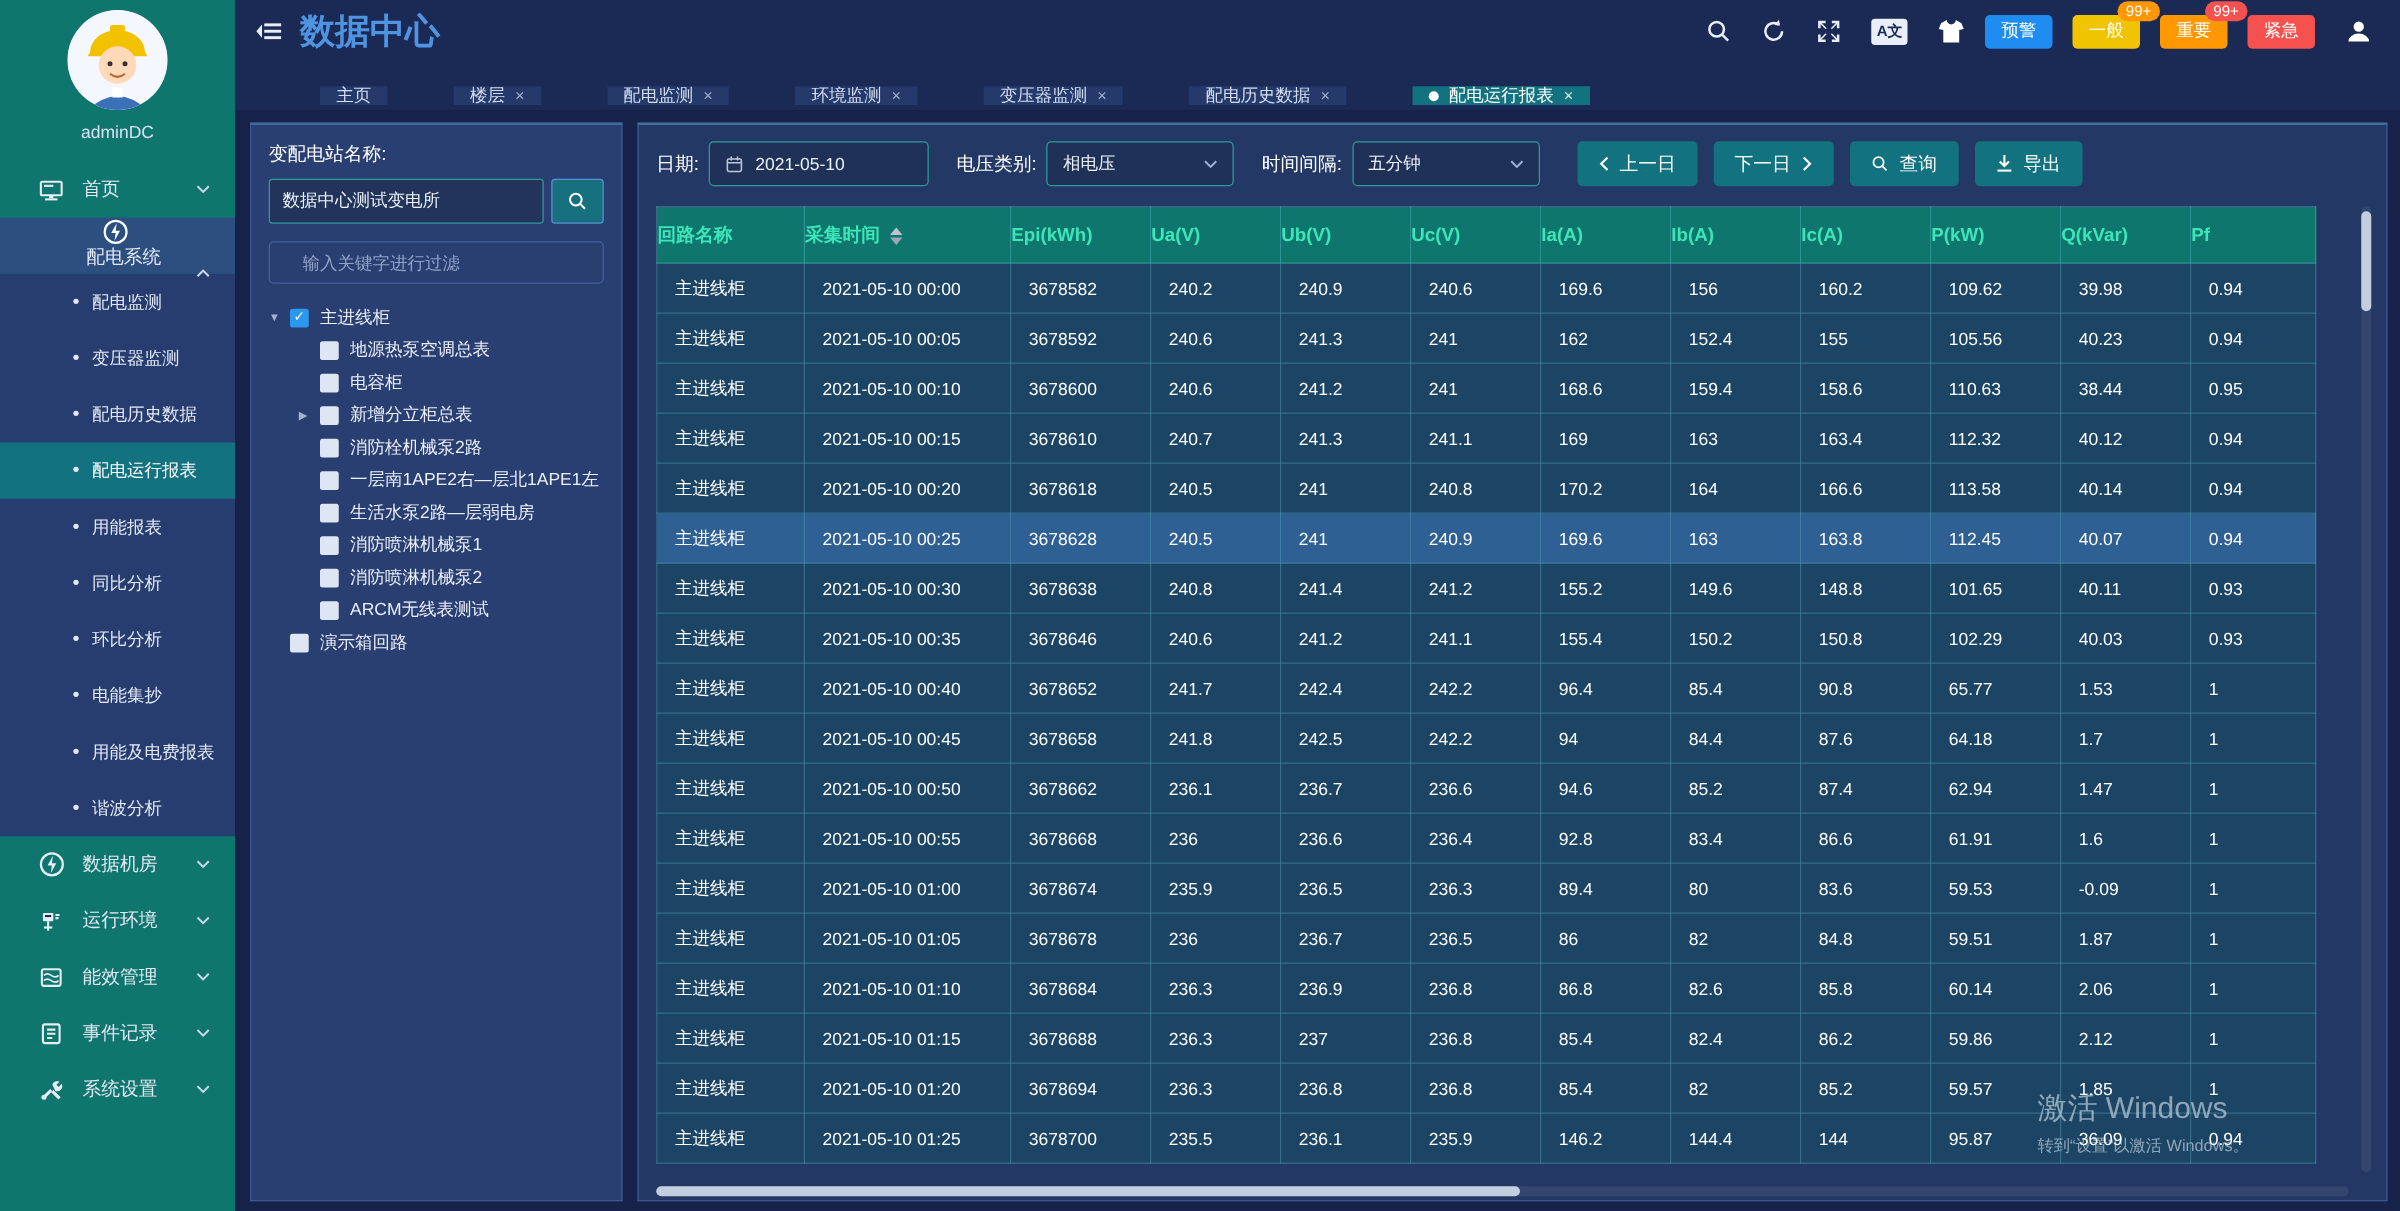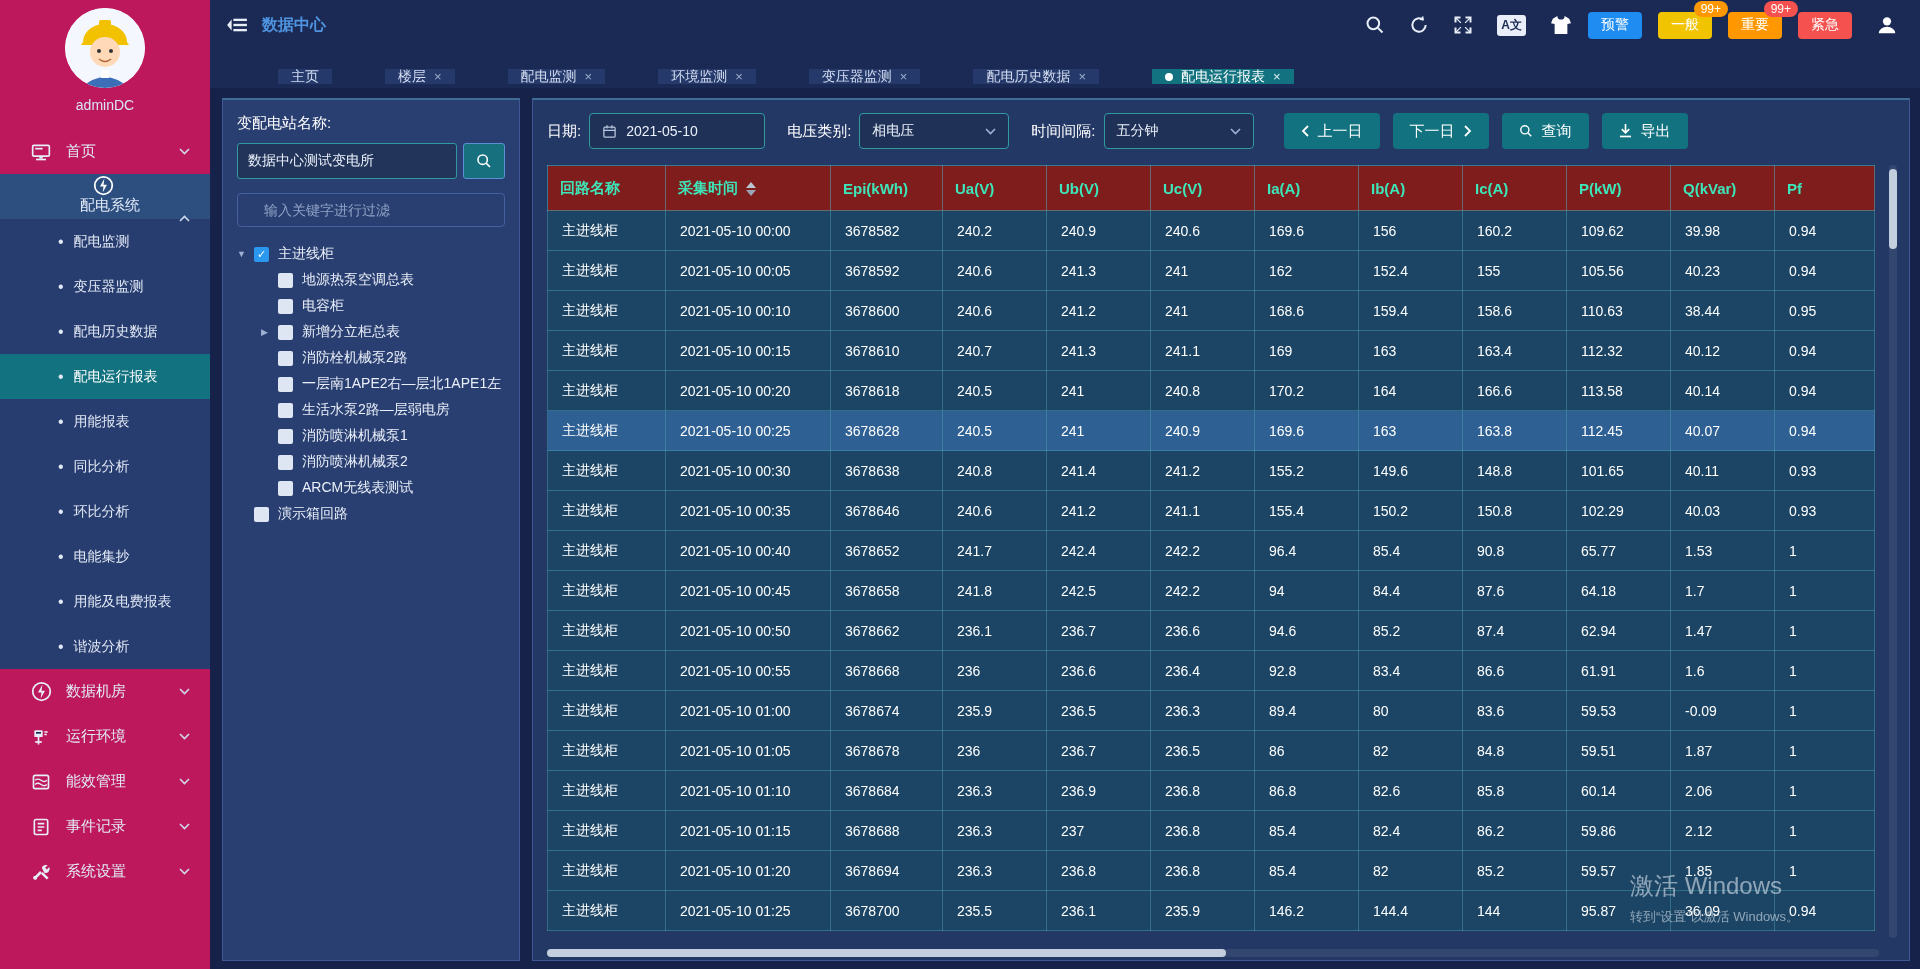--- a/index.html
+++ b/index.html
@@ -1,37 +1,37 @@
 <!DOCTYPE html>
 <html><head>
 <meta charset="utf-8">
 <style>
   *{box-sizing:border-box;margin:0;padding:0;}
   html,body{width:1920px;height:969px;overflow:hidden;}
   body{background:#17224a;font-family:"Liberation Sans","DejaVu Sans",sans-serif;position:relative;}
   .app{display:flex;width:1920px;height:969px;}
 
   
-  .sidebar{width:210px;background:#be185d;flex-shrink:0;display:flex;flex-direction:column;align-items:center;}
+  .sidebar{width:188px;background:#0f766e;flex-shrink:0;display:flex;flex-direction:column;align-items:center;}
   .avatar{width:80px;height:80px;border-radius:50%;margin-top:8px;background:#f4f7fd;overflow:hidden;flex-shrink:0;}
   .username{color:#d9e4f6;font-size:14px;margin:9px 0 16px;}
   .menu{width:100%;}
   .menu-item{height:45px;display:flex;align-items:center;padding:0 20px 0 30px;color:#e2e9f6;font-size:15px;cursor:pointer;}
   .menu-item.highlight{background:#2c4f80;flex-direction:column;}
   .mi-icon{width:22px;height:22px;margin-right:14px;display:flex;align-items:center;justify-content:center;flex-shrink:0;}
   .chev{margin-left:auto;flex-shrink:0;}
   .submenu{width:100%;background:#283d6f;}
   .subitem{height:45px;display:flex;align-items:center;padding-left:58px;color:#e2e9f6;font-size:14px;cursor:pointer;}
   .subitem .bullet{margin-right:10px;font-size:16px;color:#e2e9f6;}
   .subitem.active{background:#12727f;color:#fff;}
 
   
   .right{flex:1;display:flex;flex-direction:column;min-width:0;}
   .topbar{height:50px;background:#1b2a55;display:flex;align-items:center;padding:0 22px 0 16px;flex-shrink:0;}
-  .page-title{color:#4f94e0;font-size:16px;font-weight:bold;margin-left:14px;}
+  .page-title{color:#4f94e0;font-size:28px;font-weight:bold;margin-left:14px;}
   .top-spacer{flex:1;}
   .hicon{margin-left:24px;display:flex;align-items:center;cursor:pointer;}
   .translate-box{background:#e9eef8;color:#1b2a55;font-size:12px;font-weight:bold;border-radius:3px;padding:2px 4px;}
   .badge{height:27px;border-radius:4px;padding:0 13px;color:#fff;font-size:14px;display:flex;align-items:center;position:relative;margin-left:16px;cursor:pointer;}
   .badge .count{position:absolute;top:-11px;right:-16px;border-radius:10px;padding:1px 7px;font-size:12px;color:#fff;}
 
   
   .tabbar{height:38px;background:#1b2a55;display:flex;align-items:flex-end;padding:0 0 4px 22px;gap:7px;flex-shrink:0;}
   .tab{height:15px;background:#25396b;display:flex;align-items:center;padding:0 13px;color:#d3ddf1;font-size:14px;gap:8px;cursor:pointer;white-space:nowrap;margin-left:46px;}
   .tab.active{background:#12727f;color:#fff;}
@@ -60,21 +60,21 @@
   .tlabel{color:#fff;font-size:15px;margin-right:8px;white-space:nowrap;}
   .tinput{height:36px;background:#203158;border:1px solid #2e9aa0;border-radius:4px;display:flex;align-items:center;padding:0 12px;color:#eaf1fb;font-size:14px;gap:9px;}
   .date-box{width:176px;margin-right:22px;}
   .sel{justify-content:space-between;margin-right:22px;cursor:pointer;}
   .sel-voltage{width:150px;}
   .sel-interval{width:150px;margin-right:30px;}
   .tbtn{height:36px;background:#12727f;border:none;border-radius:4px;color:#fff;font-size:15px;padding:0 17px;display:flex;align-items:center;gap:9px;cursor:pointer;margin-right:13px;white-space:nowrap;}
 
   .table-area{flex:1;position:relative;min-height:0;}
   table{border-collapse:collapse;table-layout:fixed;}
-  th{height:45px;background:#7f1d1d;color:#3ce6b9;font-size:15px;font-weight:bold;text-align:left;padding-left:12px;border:1px solid rgba(78,170,180,0.55);white-space:nowrap;}
+  th{height:45px;background:#0f766e;color:#3ce6b9;font-size:15px;font-weight:bold;text-align:left;padding-left:0;border:1px solid rgba(78,170,180,0.55);white-space:nowrap;}
   td{height:40px;color:#fff;font-size:14px;padding-left:14px;border:1px solid rgba(78,170,180,0.42);background:#1c4565;white-space:nowrap;}
   tr.selected td{background:#2e6094;}
   .sort{display:inline-flex;flex-direction:column;margin-left:8px;vertical-align:middle;gap:2px;}
   .sort i{width:0;height:0;border-left:5px solid transparent;border-right:5px solid transparent;display:block;}
   .sort .up{border-bottom:6px solid #bcc5d2;}
   .sort .dn{border-top:6px solid #9aa5b5;}
 
   .vscroll{position:absolute;top:0;right:-2px;width:8px;height:98%;background:rgba(255,255,255,0.07);border-radius:4px;}
   .vscroll .thumb{width:8px;height:80px;background:#c3cede;border-radius:4px;margin-top:4px;}
   .hscroll{position:absolute;left:14px;bottom:3px;right:30px;height:8px;background:rgba(255,255,255,0.07);border-radius:4px;}

